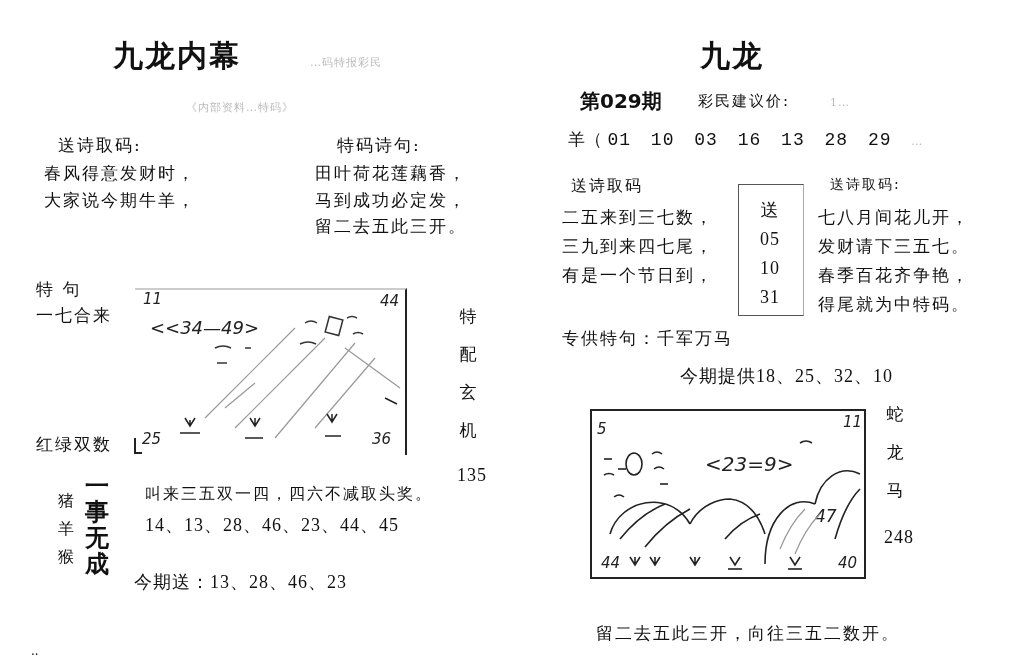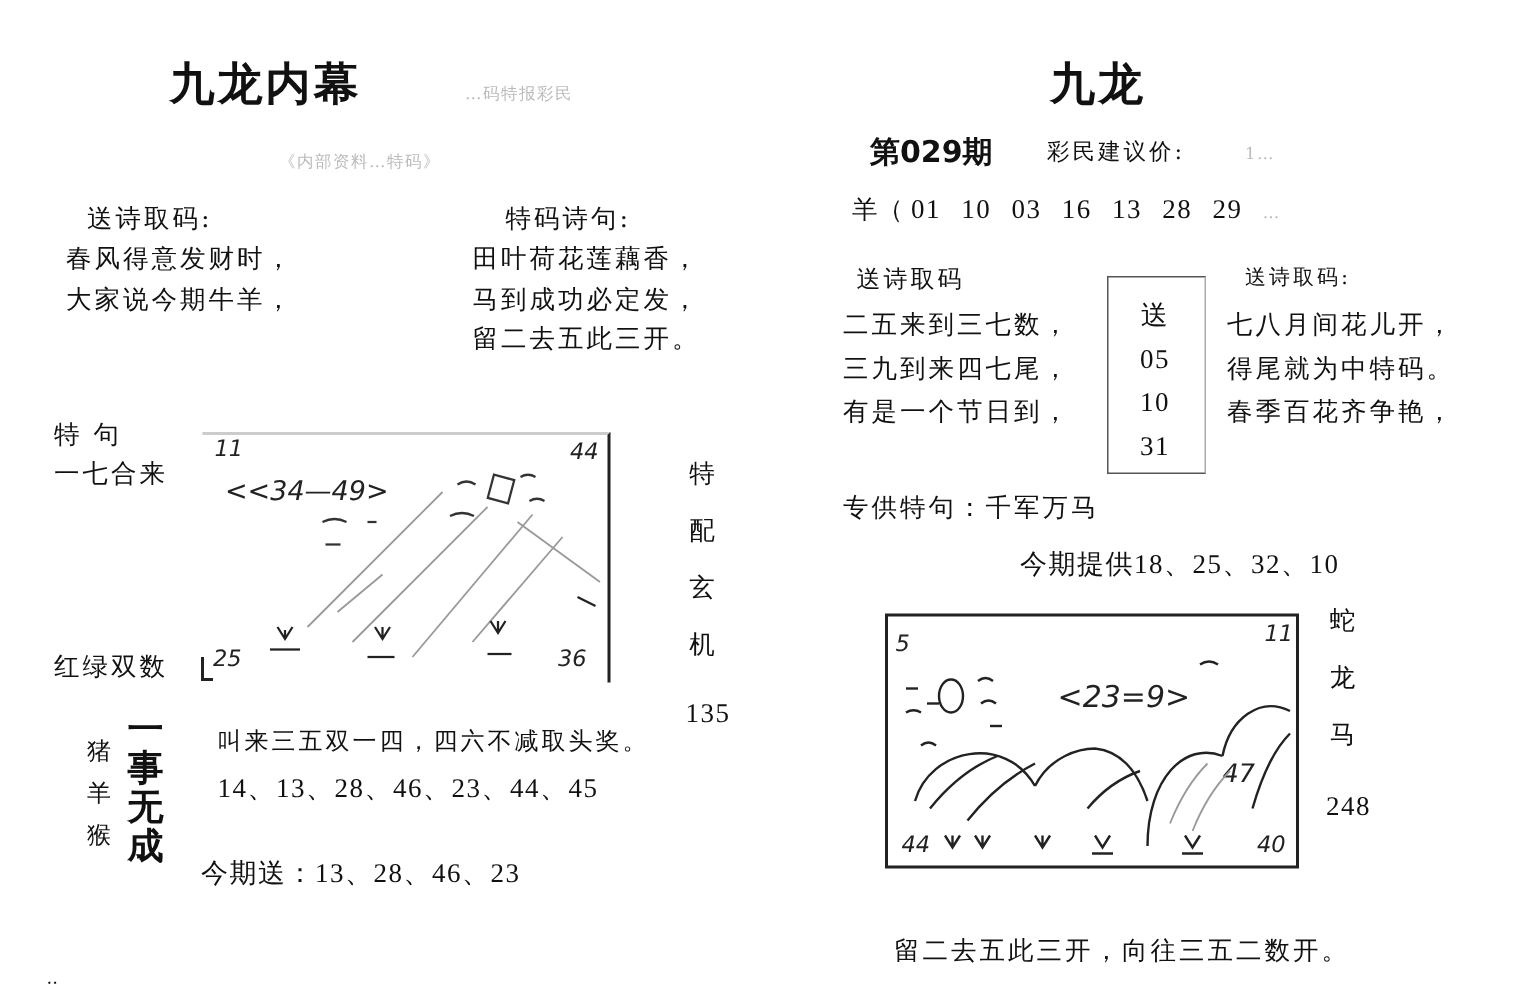--- a/index.html
+++ b/index.html
@@ -107,21 +107,21 @@
 </div>
 
 <div>
   <div class="abs title" style="left:700px;top:36px;">九龙</div>
   <div class="abs" style="left:580px;top:88px;font-family:'DejaVu Sans',sans-serif;font-size:20px;font-weight:bold;">第029期</div>
   <div class="abs label" style="left:698px;top:92px;font-size:15px;">彩民建议价:</div>
   <div class="abs faded" style="left:830px;top:96px;">1…</div>
 
   <div class="abs" style="left:568px;top:128px;font-size:17px;">
     <span>羊（</span>
-    <span class="num" style="word-spacing:8px;">
+    <span class="num" style="word-spacing:8px;font-family:Liberation Mono, monospace;">
       <span>01</span>
       <span>10</span>
       <span>03</span>
       <span>16</span>
       <span>13</span>
       <span>28</span>
       <span>29</span>
     </span>
     <span class="faded">…</span>
   </div>
@@ -137,22 +137,23 @@
   <div class="abs num" style="left:738px;top:196px;width:64px;text-align:center;line-height:29px;">
     <div>送</div>
     <div>05</div>
     <div>10</div>
     <div>31</div>
   </div>
 
   <div class="abs label" style="left:830px;top:176px;font-size:14px;">送诗取码:</div>
   <div class="abs poem" style="left:818px;top:203px;line-height:29px;">
     <div>七八月间花儿开，</div>
+    <div>发财请下三五七。</div>
+    <div>春季百花齐争艳，</div>
     <div>得尾就为中特码。</div>
-    <div>春季百花齐争艳，</div>
   </div>
 
   <div class="abs label" style="left:562px;top:327px;">专供特句：千军万马</div>
   <div class="abs num" style="left:680px;top:364px;">今期提供18、25、32、10</div>
 
   <div class="sketch2" style="left:590px;top:409px;width:272px;height:166px;"></div>
   <div class="hand" style="left:597px;top:420px;">5</div>
   <div class="hand" style="left:843px;top:413px;">11</div>
   <div class="hand" style="left:601px;top:554px;">44</div>
   <div class="hand" style="left:838px;top:554px;">40</div>

